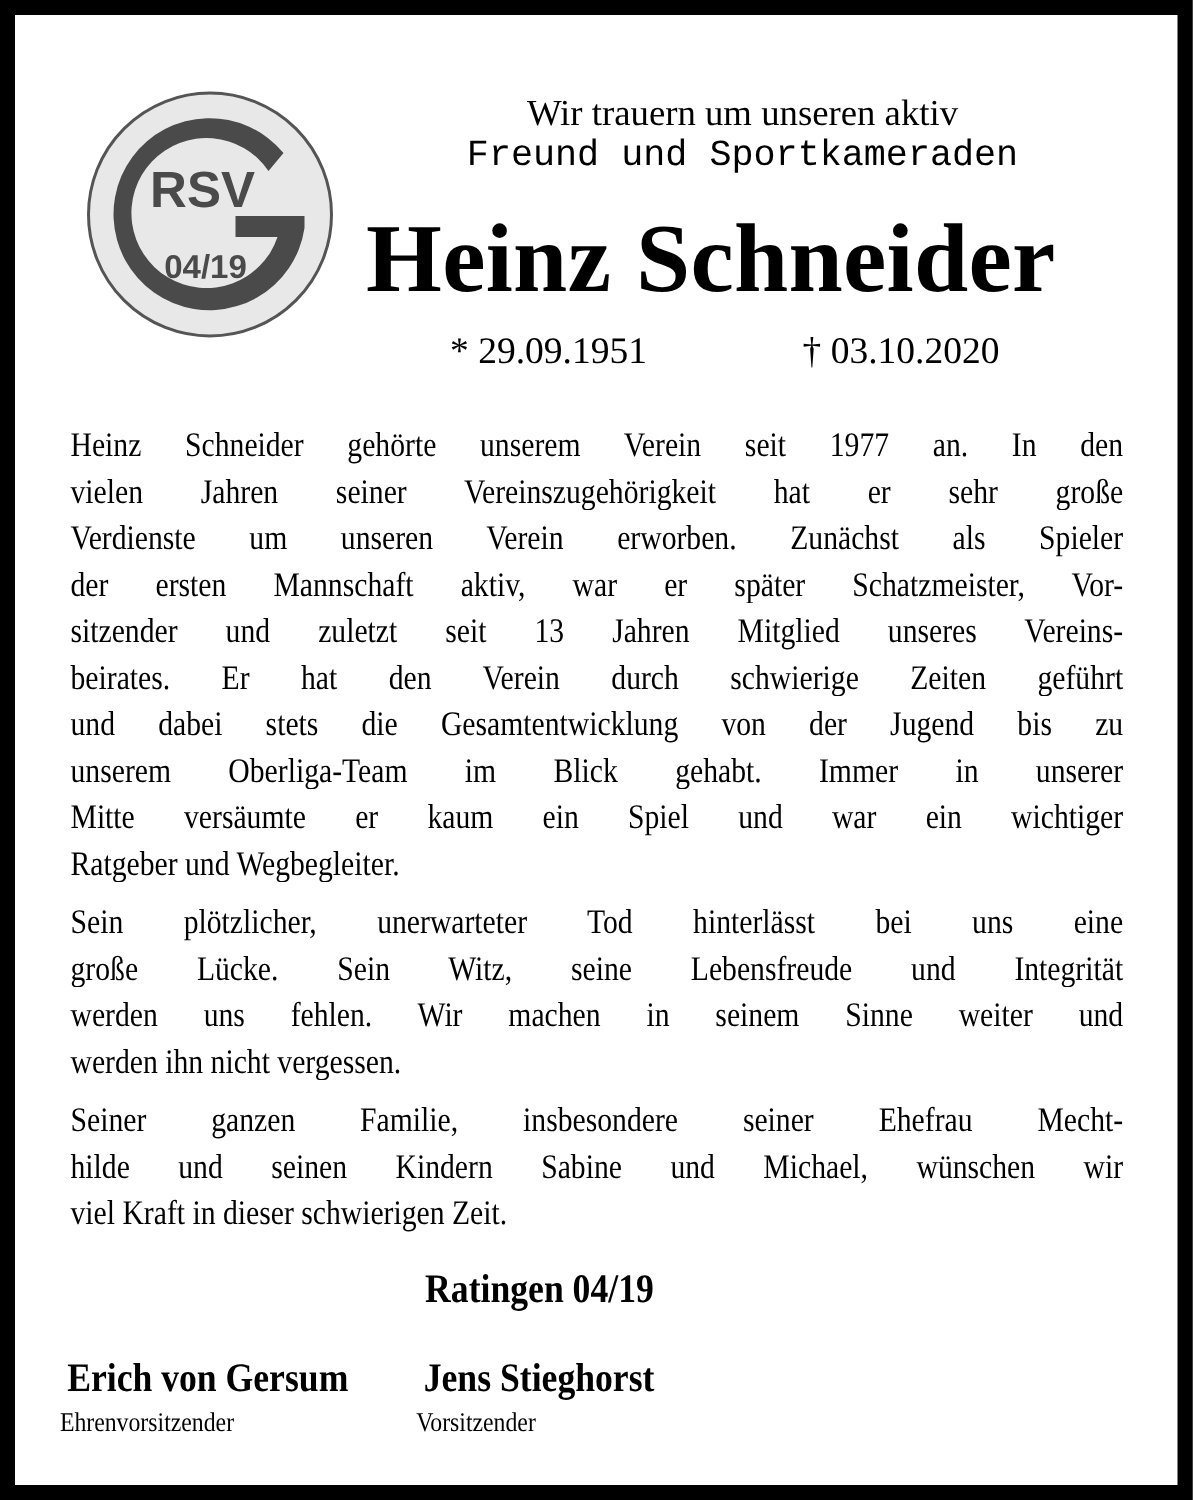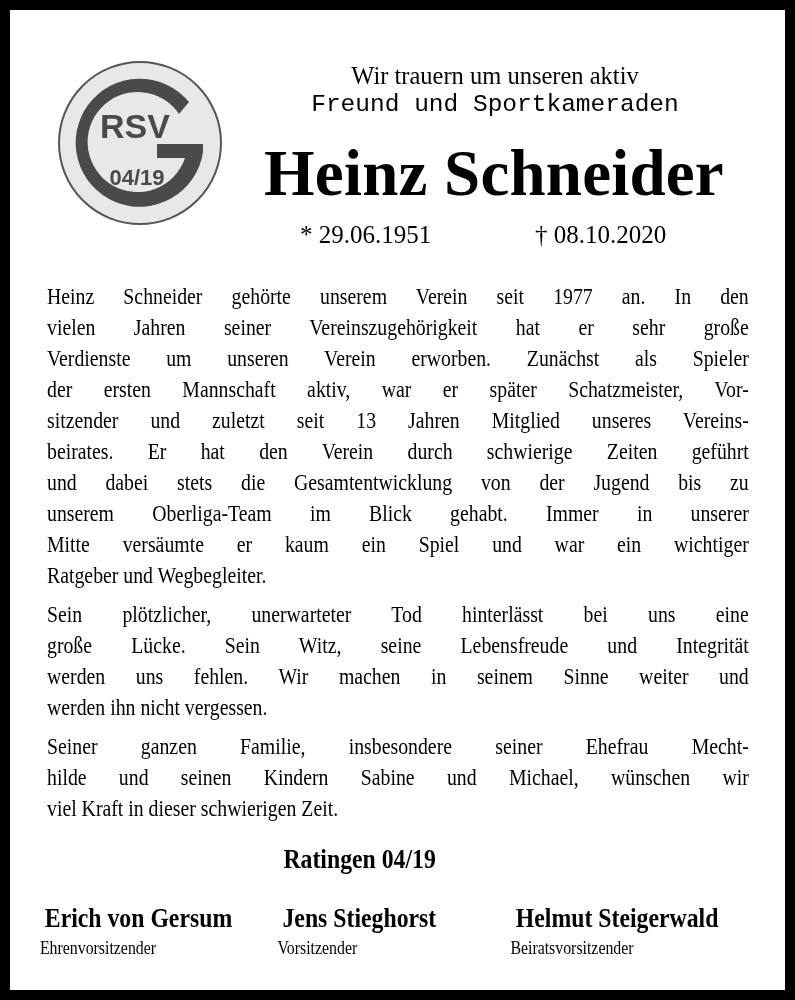--- a/index.html
+++ b/index.html
@@ -14,21 +14,21 @@
   .logo { position: absolute; left: 47px; top: 50px; width: 166px; height: 166px; }
 
   
   .intro {
     position: absolute; left: 290px; width: 390px; text-align: center;
     font-size: 24.5px; line-height: 29px;
   }
   .intro-1 { top: 51px; }
   .intro-2 { top: 80px; font-family: Liberation Mono, monospace; }
   .name {
-    position: absolute; left: 234px; top: 128px; width: 500px; text-align: center;
+    position: absolute; left: 234px; top: 128px; width: 500px; 
     font-weight: bold; font-size: 65px; line-height: 70px; white-space: nowrap;
     letter-spacing: 0.2px;
   }
   .date { position: absolute; top: 210px; font-size: 25px; line-height: 30px; white-space: nowrap; }
   .date-birth { left: 290px; }
   .date-death { left: 525px; }
 
   
   .body-line {
     position: absolute; left: 37px; width: 702px; height: 31px;
@@ -65,22 +65,22 @@
     <circle cx="83" cy="83" r="81" fill="#e8e8e8" stroke="#555555" stroke-width="2"></circle>
 
     <path d="M 132 42 A 64 64 0 1 0 146 92 L 146 84 L 100 84 L 100 98 L 128 98 A 50 50 0 1 1 122 54 Z" fill="#4a4a4a"></path>
     <text x="78" y="78" text-anchor="middle" font-family="Liberation Sans, DejaVu Sans, sans-serif" font-weight="bold" font-size="34" fill="#4a4a4a">RSV</text>
     <text x="80" y="125" text-anchor="middle" font-family="Liberation Sans, DejaVu Sans, sans-serif" font-weight="bold" font-size="22" fill="#4a4a4a">04/19</text>
   </svg>
 
   <div class="intro intro-1">Wir trauern um unseren aktiv</div>
   <div class="intro intro-2">Freund und Sportkameraden</div>
   <div class="name">Heinz Schneider</div>
-  <div class="date date-birth">* 29.06.1951</div>
-  <div class="date date-death">† 08.10.2020</div>
+  <div class="date date-birth">* 29.09.1951</div>
+  <div class="date date-death">† 03.10.2020</div>
 
   <div>
     <div class="body-line" style="top:271px"><span class="cond"><span class="txt">Heinz Schneider gehörte unserem Verein seit 1977 an. In den</span></span></div>
     <div class="body-line" style="top:302px"><span class="cond"><span class="txt">vielen Jahren seiner Vereinszugehörigkeit hat er sehr große</span></span></div>
     <div class="body-line" style="top:333px"><span class="cond"><span class="txt">Verdienste um unseren Verein erworben. Zunächst als Spieler</span></span></div>
     <div class="body-line" style="top:364px"><span class="cond"><span class="txt">der ersten Mannschaft aktiv, war er später Schatzmeister, Vor-</span></span></div>
     <div class="body-line" style="top:395px"><span class="cond"><span class="txt">sitzender und zuletzt seit 13 Jahren Mitglied unseres Vereins-</span></span></div>
     <div class="body-line" style="top:426px"><span class="cond"><span class="txt">beirates. Er hat den Verein durch schwierige Zeiten geführt</span></span></div>
     <div class="body-line" style="top:457px"><span class="cond"><span class="txt">und dabei stets die Gesamtentwicklung von der Jugend bis zu</span></span></div>
     <div class="body-line" style="top:488px"><span class="cond"><span class="txt">unserem Oberliga-Team im Blick gehabt. Immer in unserer</span></span></div>
@@ -104,17 +104,13 @@
   <div class="club"><span>Ratingen 04/19</span></div>
 
   <div class="sig sig-1">
     <div class="sig-name"><span>Erich von Gersum</span></div>
     <div class="sig-role"><span>Ehrenvorsitzender</span></div>
   </div>
   <div class="sig sig-2">
     <div class="sig-name"><span>Jens Stieghorst</span></div>
     <div class="sig-role"><span>Vorsitzender</span></div>
   </div>
-  <div class="sig sig-3">
-    <div class="sig-name"><span>Helmut Steigerwald</span></div>
-    <div class="sig-role"><span>Beiratsvorsitzender</span></div>
-  </div>
 </div>
 
 </body></html>

